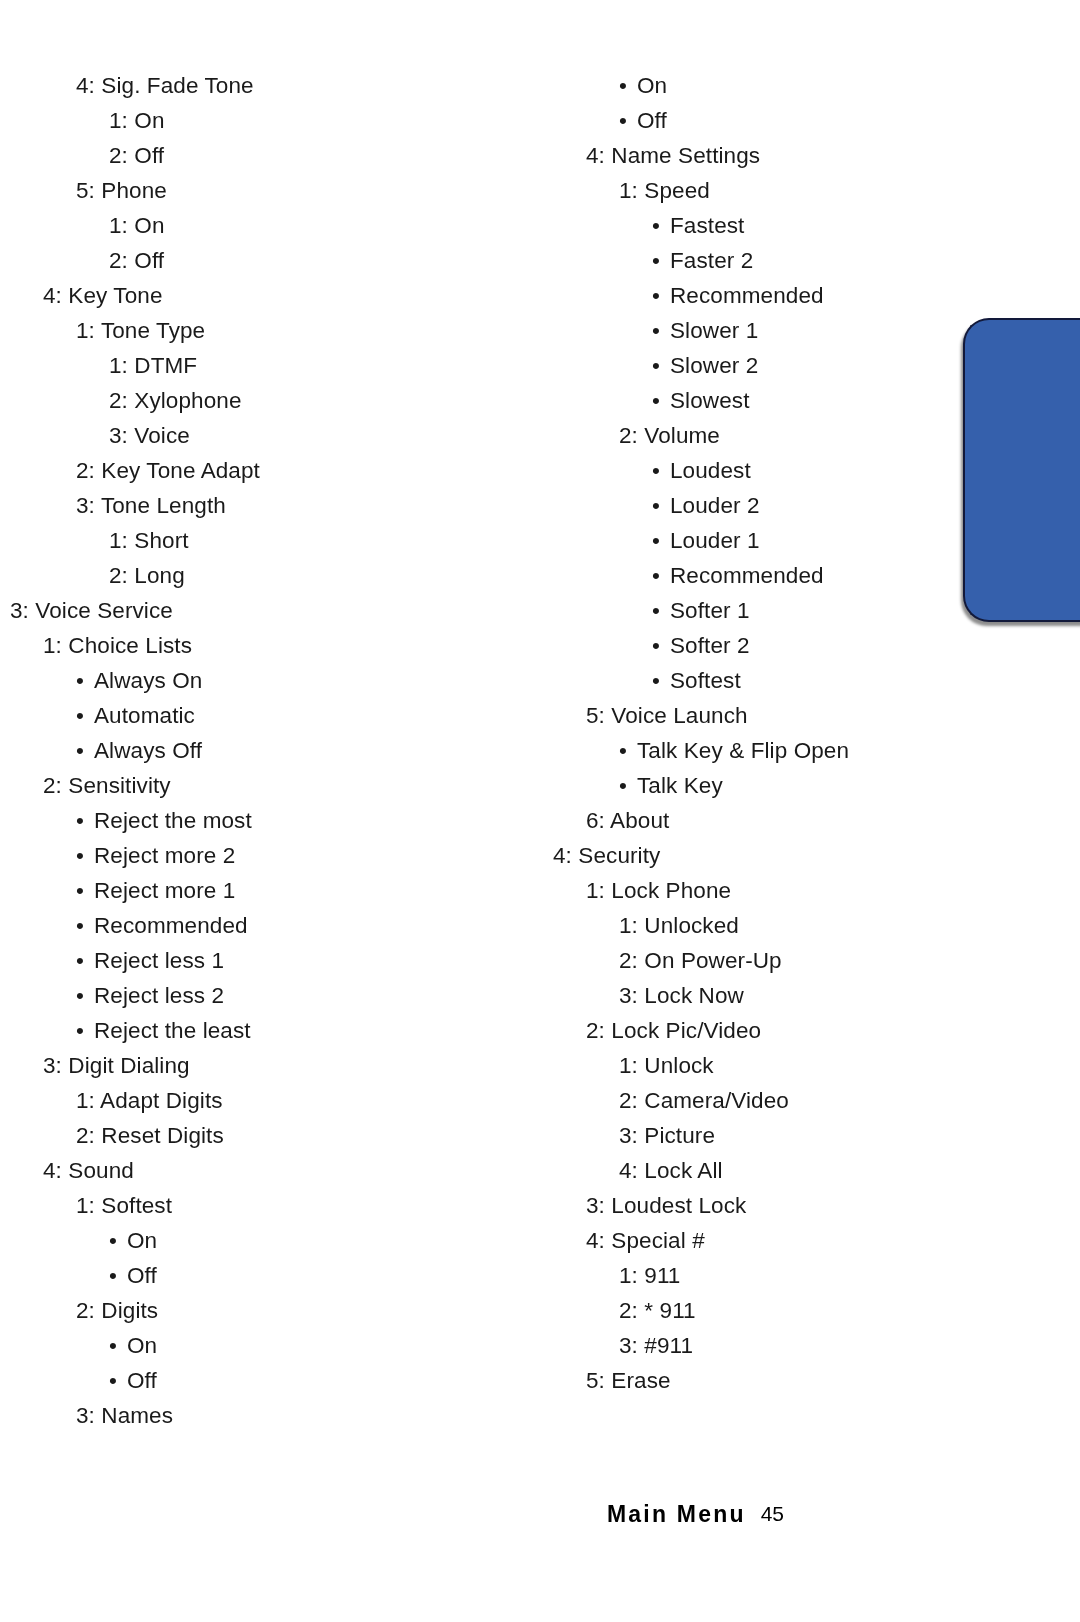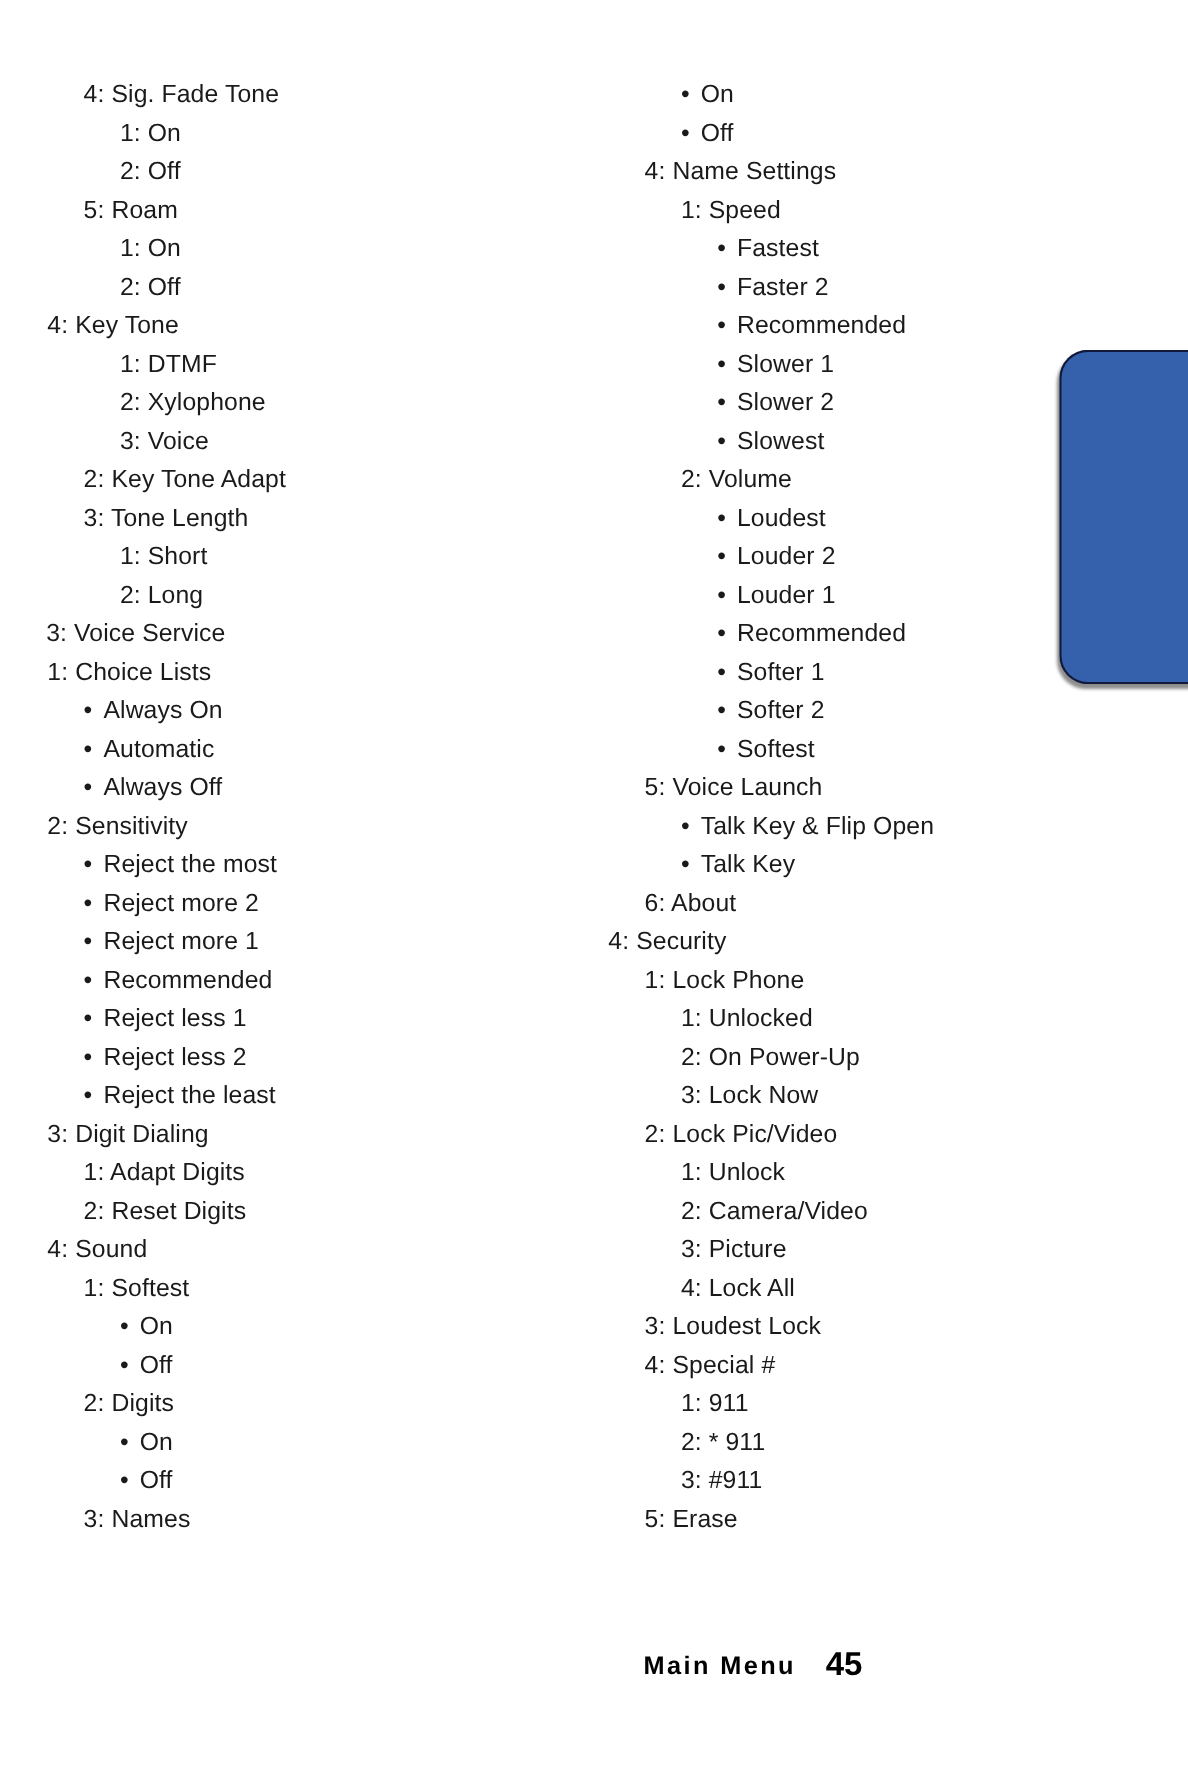--- a/index.html
+++ b/index.html
@@ -40,21 +40,21 @@
     height: 35px;
     line-height: 35px;
     font-size: 22.5px;
     font-weight: 400;
     white-space: nowrap;
     letter-spacing: 0.1px;
     color: #1a1a1a;
   }
 
   
-  .lvl-0 { padding-left:   0px; margin-left: 32px; }
+  .lvl-0 { padding-left:   0px; }
   .lvl-1 { padding-left:  33px; }
   .lvl-2 { padding-left:  66px; }
   .lvl-3 { padding-left:  99px; }
   .lvl-4 { padding-left: 132px; }
 
   .bullet-dot {
     display: inline-block;
     width: 18px;
     text-align: left;
   }
@@ -88,39 +88,40 @@
     padding-right: 80px;
     box-sizing: border-box;
   }
   #footer-title {
     font-size: 23px;
     font-weight: bold;
     letter-spacing: 2.2px;
     color: #000;
   }
   #footer-page {
-    font-size: 30px;
-    font-weight: bold;
+    font-size: 21px;
+    font-weight: normal;
     color: #000;
-    margin-left: 27px;
+    margin-left: 15px;
   }
 </style>
 </head>
 <body>
 
 <div id="page">
 
   <div id="col-left" class="column">
       <div class="outline-line lvl-2"><span>4: Sig. Fade Tone</span></div>
       <div class="outline-line lvl-3"><span>1: On</span></div>
       <div class="outline-line lvl-3"><span>2: Off</span></div>
-      <div class="outline-line lvl-2"><span>5: Roam</span></div>
+      <div class="outline-line lvl-2"><span>5: Phone</span></div>
       <div class="outline-line lvl-3"><span>1: On</span></div>
       <div class="outline-line lvl-3"><span>2: Off</span></div>
       <div class="outline-line lvl-1"><span>4: Key Tone</span></div>
+      <div class="outline-line lvl-2"><span>1: Tone Type</span></div>
       <div class="outline-line lvl-3"><span>1: DTMF</span></div>
       <div class="outline-line lvl-3"><span>2: Xylophone</span></div>
       <div class="outline-line lvl-3"><span>3: Voice</span></div>
       <div class="outline-line lvl-2"><span>2: Key Tone Adapt</span></div>
       <div class="outline-line lvl-2"><span>3: Tone Length</span></div>
       <div class="outline-line lvl-3"><span>1: Short</span></div>
       <div class="outline-line lvl-3"><span>2: Long</span></div>
       <div class="outline-line lvl-0"><span>3: Voice Service</span></div>
       <div class="outline-line lvl-1"><span>1: Choice Lists</span></div>
       <div class="outline-line lvl-2"><span class="bullet-dot">•</span><span>Always On</span></div>

